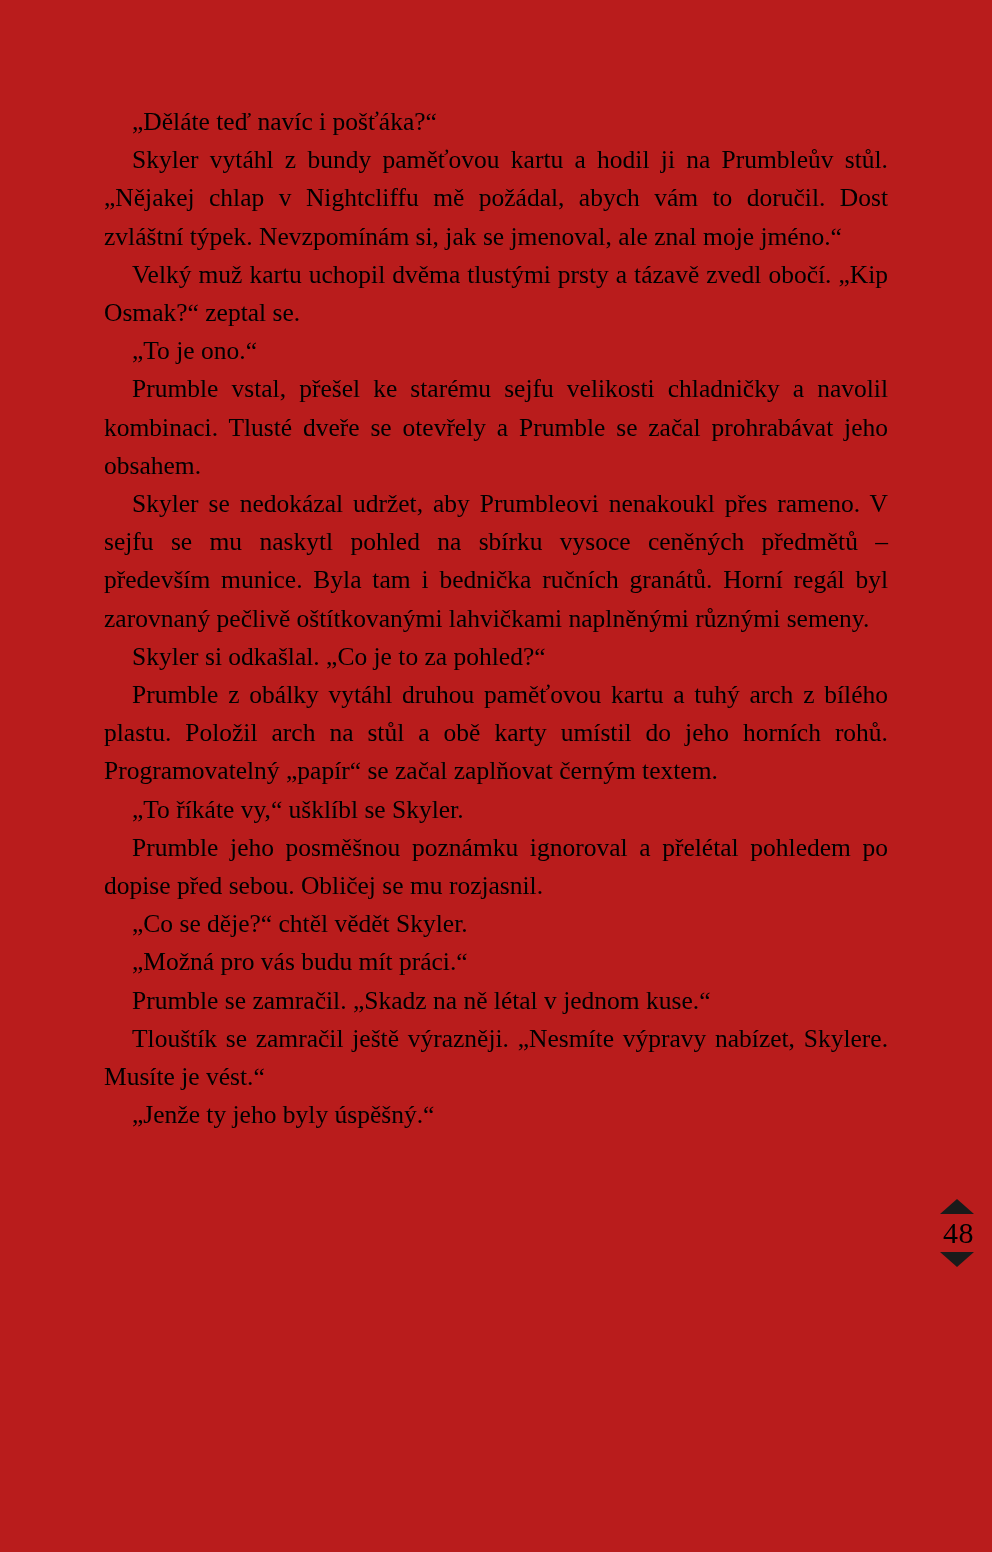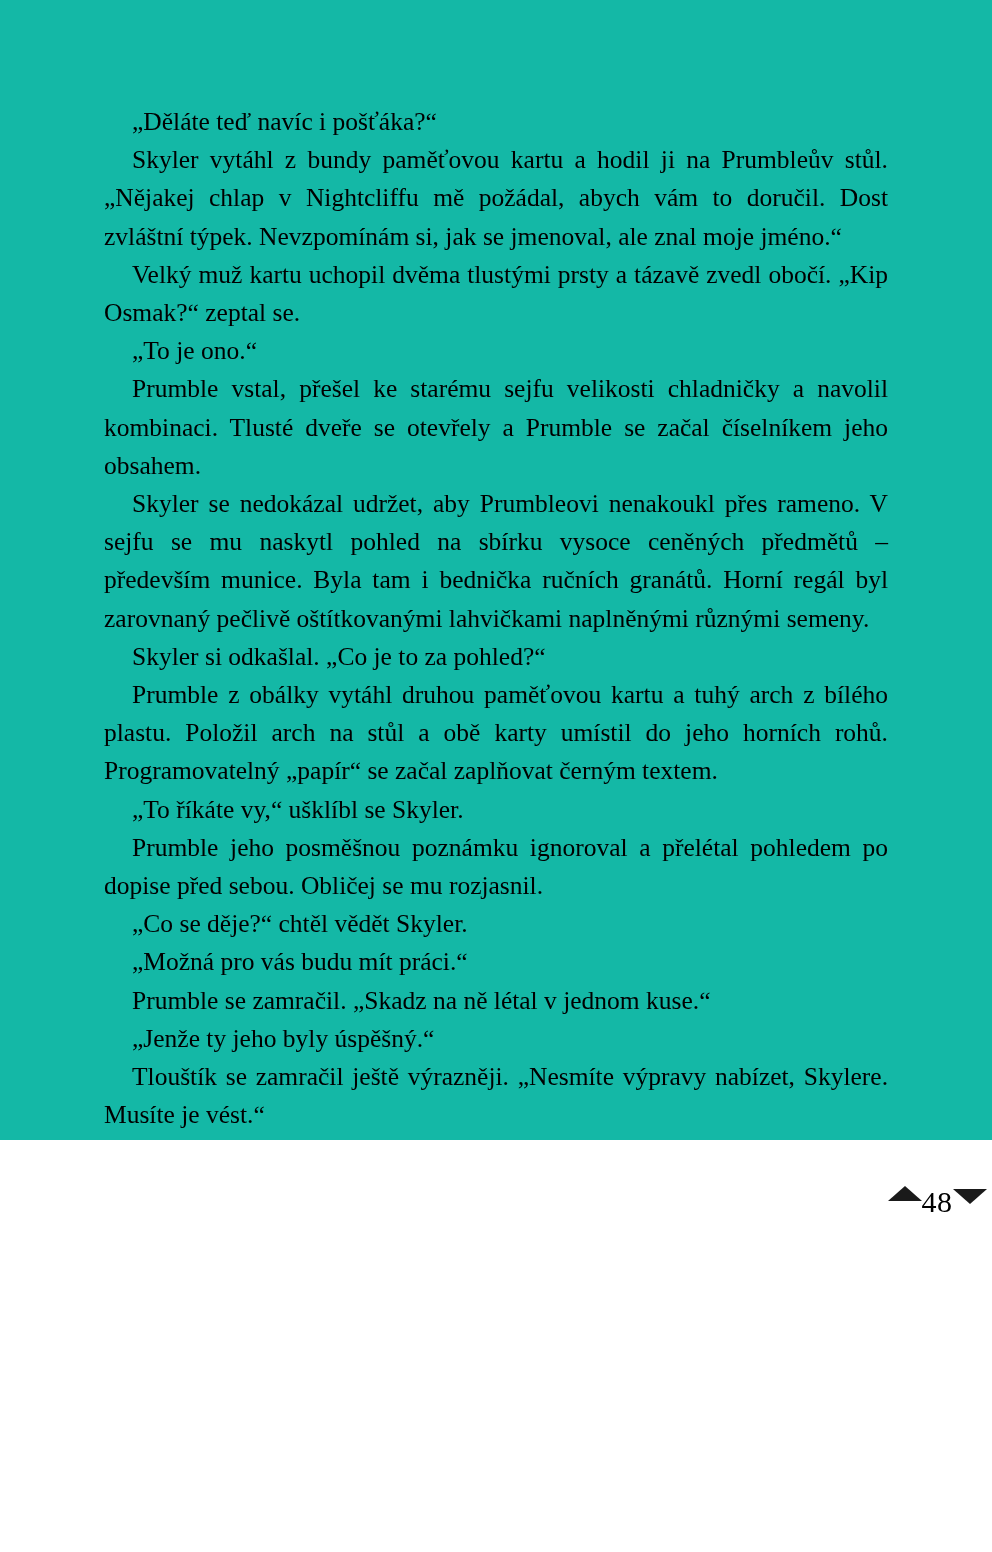--- a/index.html
+++ b/index.html
@@ -12,22 +12,22 @@
     height: 1552px;
     position: relative;
     font-family: "Liberation Serif", serif;
     color: #000000;
     overflow: hidden;
   }
   .page {
     position: absolute;
     left: 0; top: 0;
     width: 992px;
-    height: 1140px;
-    background: #14b8a6;
+    height: 1552px;
+    background: #b91c1c;
   }
   .text-column {
     position: absolute;
     left: 104px;
     top: 103px;
     width: 784px;
     text-align: justify;
     text-justify: inter-word;
     font-size: 25.5px;
     line-height: 38.2px;
@@ -41,22 +41,22 @@
   .text-column p.last-line-left {
     text-align-last: left;
   }
   .page-number-block {
     position: absolute;
     right: 18px;
     top: 1186px;
     width: 74px;
     height: 94px;
     display: flex;
-    flex-direction: row;
-    align-items: flex-start;
+    flex-direction: column;
+    align-items: flex-end;
     justify-content: center;
   }
   .tri {
     width: 0;
     height: 0;
     border-left: 17px solid transparent;
     border-right: 17px solid transparent;
   }
   .tri-up {
     border-bottom: 15px solid #1a1a1a;
@@ -76,31 +76,31 @@
 </head>
 <body>
 
 <div class="page">
 
   <div class="text-column">
     <p class="last-line-left">„Děláte teď navíc i pošťáka?“</p>
     <p class="last-line-left">Skyler vytáhl z bundy paměťovou kartu a hodil ji na Prumbleův stůl. „Nějakej chlap v Nightcliffu mě požádal, abych vám to doručil. Dost zvláštní týpek. Nevzpomínám si, jak se jmenoval, ale znal moje jméno.“</p>
     <p class="last-line-left">Velký muž kartu uchopil dvěma tlustými prsty a tázavě zvedl obočí. „Kip Osmak?“ zeptal se.</p>
     <p class="last-line-left">„To je ono.“</p>
-    <p class="last-line-left">Prumble vstal, přešel ke starému sejfu velikosti chladničky a navolil kombinaci. Tlusté dveře se otevřely a Prumble se začal číselníkem jeho obsahem.</p>
+    <p class="last-line-left">Prumble vstal, přešel ke starému sejfu velikosti chladničky a navolil kombinaci. Tlusté dveře se otevřely a Prumble se začal prohrabávat jeho obsahem.</p>
     <p class="last-line-left">Skyler se nedokázal udržet, aby Prumbleovi nenakoukl přes rameno. V sejfu se mu naskytl pohled na sbírku vysoce ceněných předmětů – především munice. Byla tam i bednička ručních granátů. Horní regál byl zarovnaný pečlivě oštítkovanými lahvičkami naplněnými různými semeny.</p>
     <p class="last-line-left">Skyler si odkašlal. „Co je to za pohled?“</p>
     <p class="last-line-left">Prumble z obálky vytáhl druhou paměťovou kartu a tuhý arch z bílého plastu. Položil arch na stůl a obě karty umístil do jeho horních rohů. Programovatelný „papír“ se začal zaplňovat černým textem.</p>
     <p class="last-line-left">„To říkáte vy,“ ušklíbl se Skyler.</p>
     <p class="last-line-left">Prumble jeho posměšnou poznámku ignoroval a přelétal pohledem po dopise před sebou. Obličej se mu rozjasnil.</p>
     <p class="last-line-left">„Co se děje?“ chtěl vědět Skyler.</p>
     <p class="last-line-left">„Možná pro vás budu mít práci.“</p>
     <p class="last-line-left">Prumble se zamračil. „Skadz na ně létal v jednom kuse.“</p>
+    <p class="last-line-left">Tlouštík se zamračil ještě výrazněji. „Nesmíte výpravy nabízet, Skylere. Musíte je vést.“</p>
     <p class="last-line-left">„Jenže ty jeho byly úspěšný.“</p>
-    <p class="last-line-left">Tlouštík se zamračil ještě výrazněji. „Nesmíte výpravy nabízet, Skylere. Musíte je vést.“</p>
   </div>
 
   <div class="page-number-block">
     <div class="tri tri-up"></div>
     <div class="folio">48</div>
     <div class="tri tri-down"></div>
   </div>
 
 </div>
 

